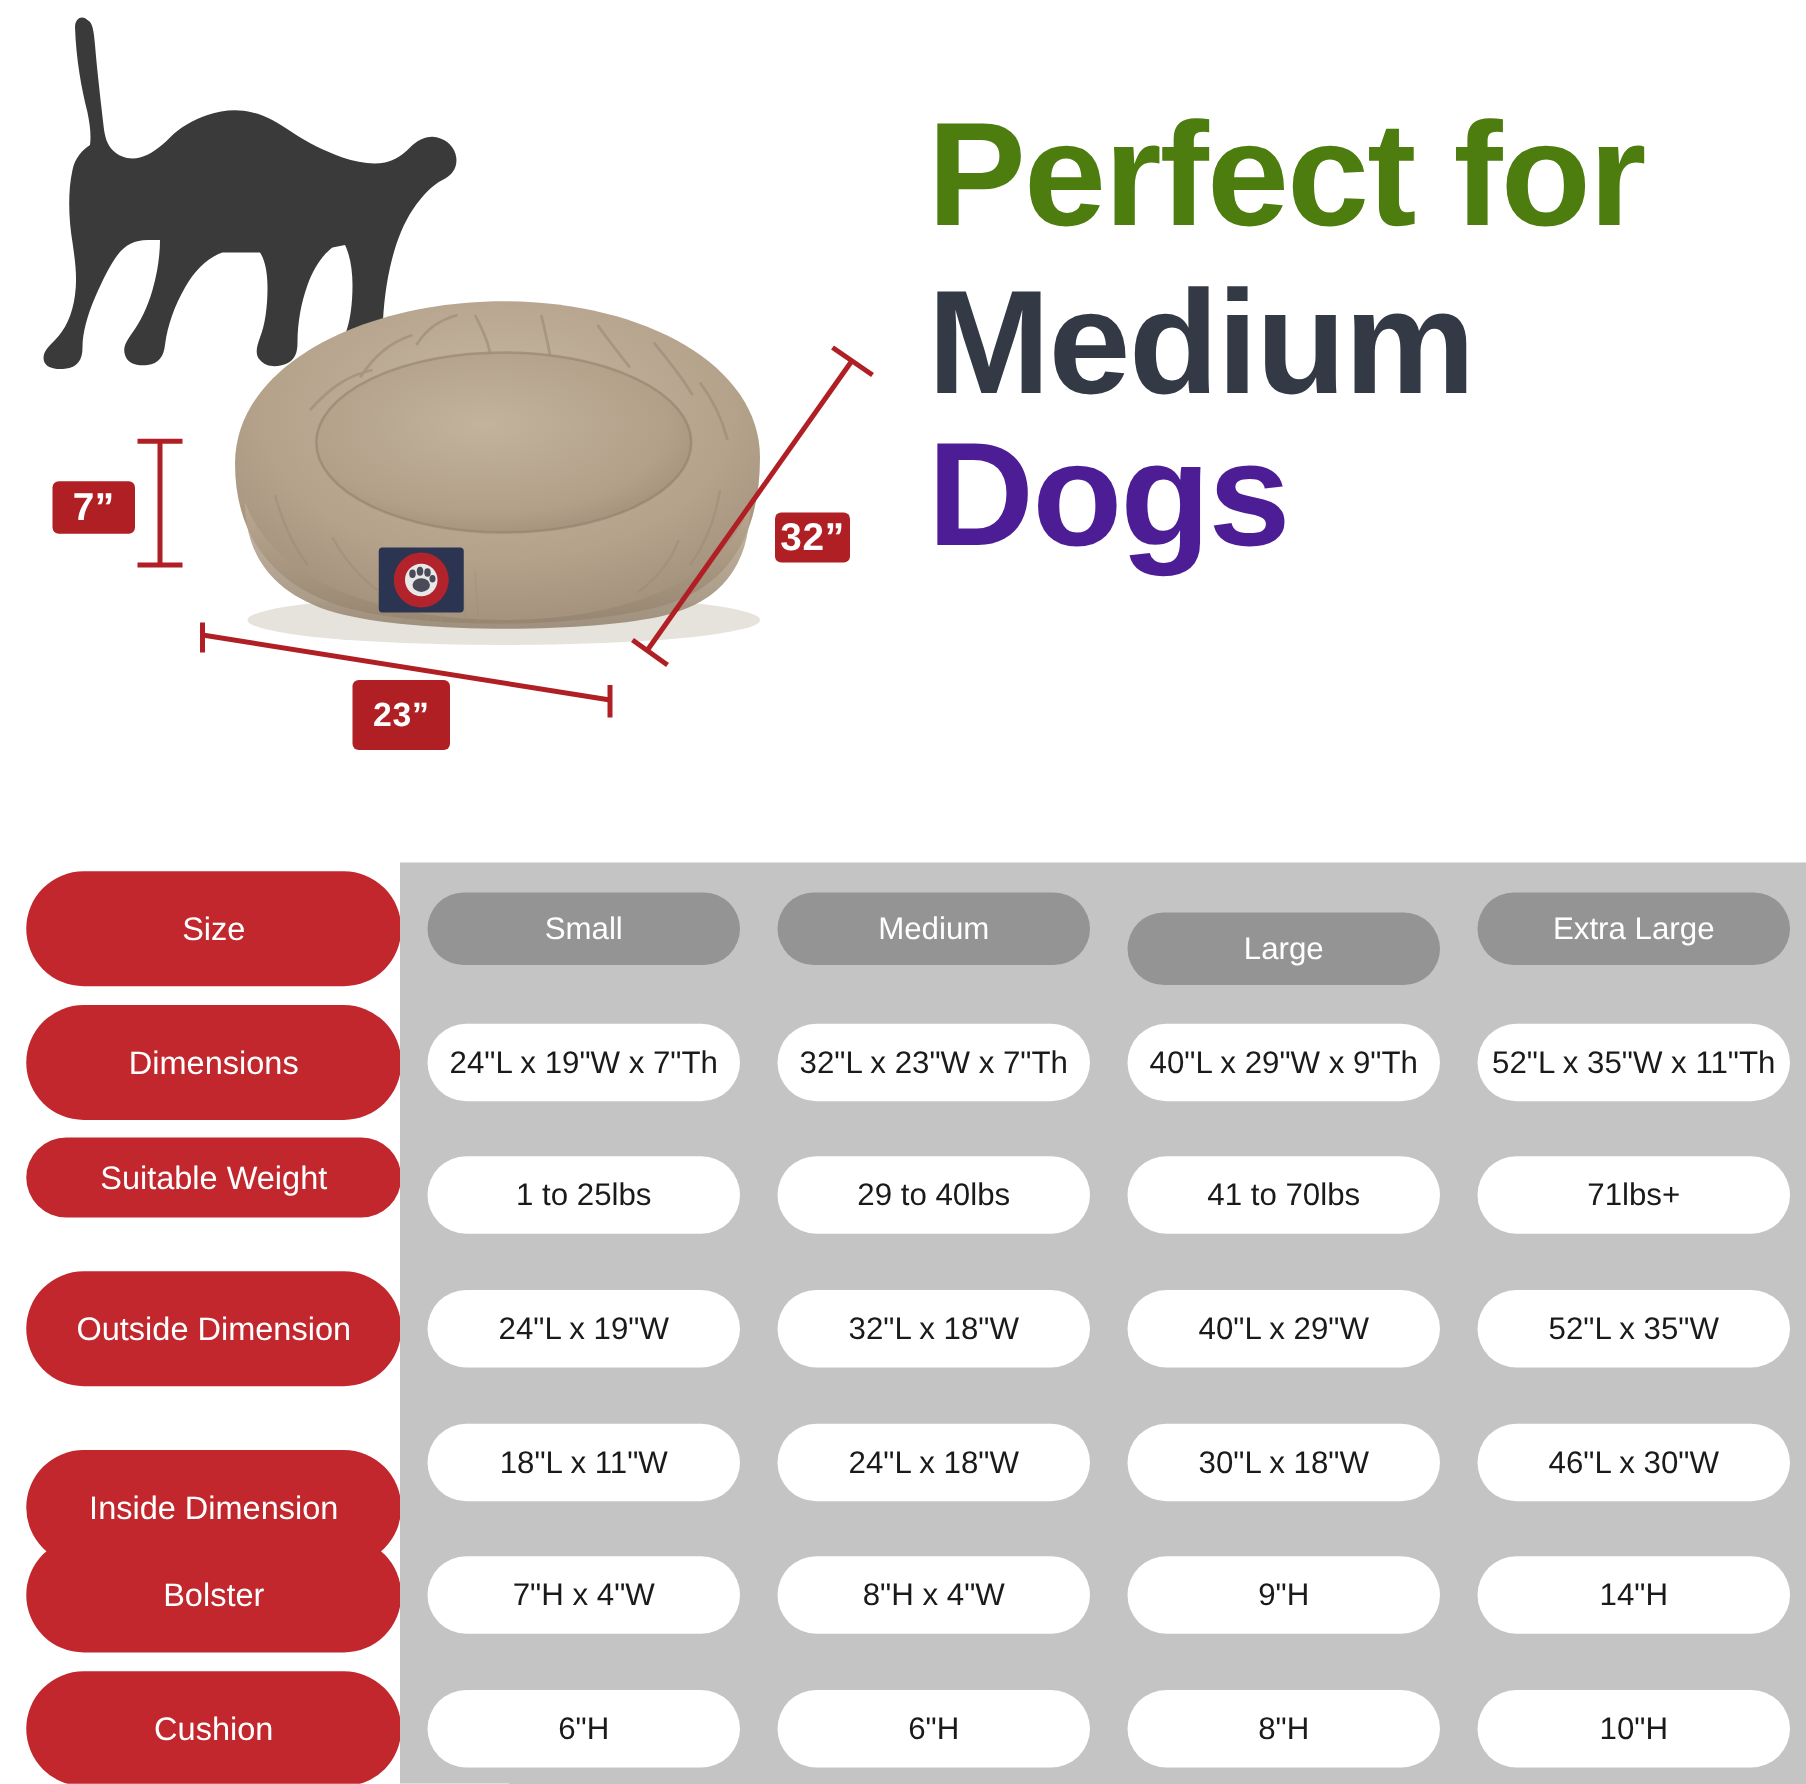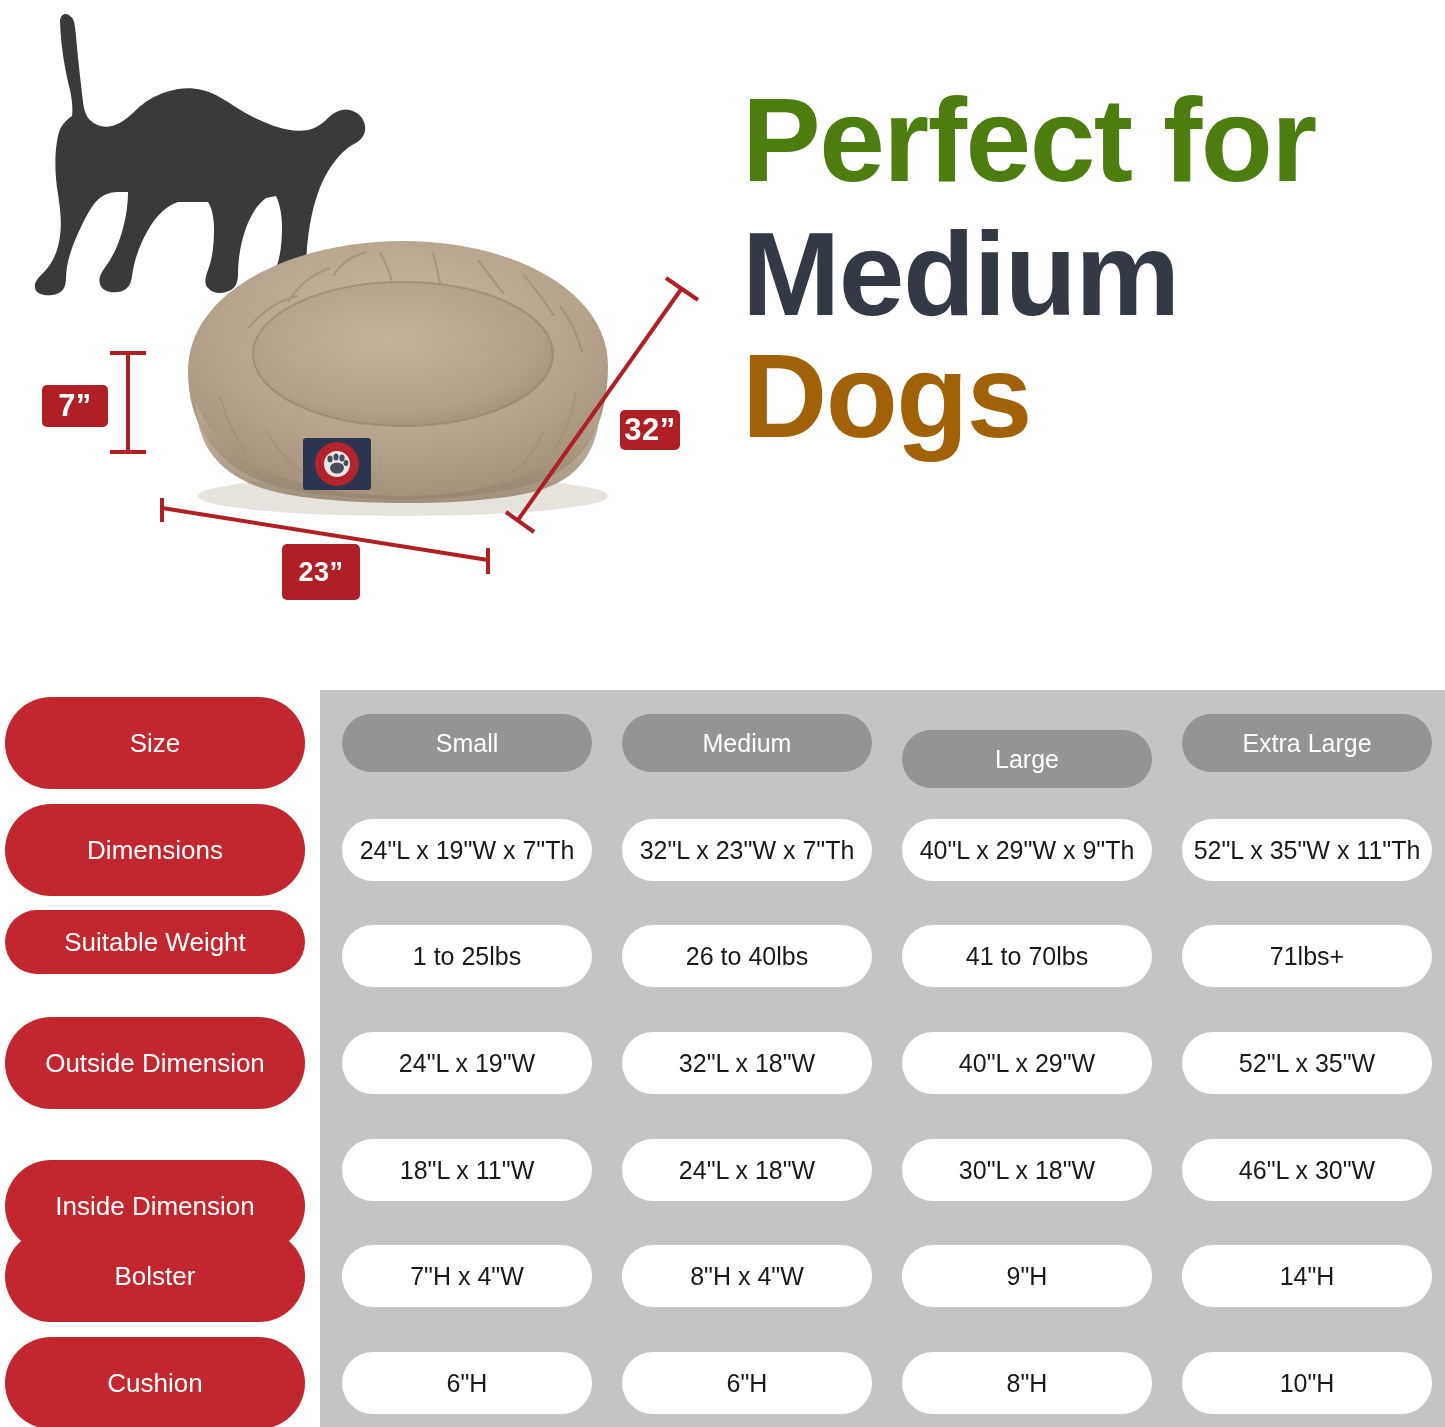--- a/index.html
+++ b/index.html
@@ -27,21 +27,21 @@
 
   .headline { position: absolute; left: 742px; top: 84px; width: 700px; }
   .headline .line {
     font-weight: bold;
     line-height: 0.95;
     letter-spacing: -1.5px;
     white-space: nowrap;
   }
   .hl-1 { font-size: 118px; color: #4d7c0f; }
   .hl-2 { font-size: 118px; color: #333a46; margin-top: 22px; }
-  .hl-3 { font-size: 118px; color: #a16207; margin-top: 10px; }
+  .hl-3 { font-size: 118px; color: #4c1d95; margin-top: 10px; }
 
   
   .dim-badge {
     position: absolute;
     background: #b01f24;
     color: #ffffff;
     font-weight: bold;
     display: flex;
     align-items: center;
     justify-content: center;
@@ -54,21 +54,21 @@
 
   .dim-lines { position: absolute; left: 0; top: 0; width: 760px; height: 680px; }
 
   
   .table-wrap { position: absolute; left: 0; top: 682px; width: 1445px; height: 745px; }
 
   .row-labels {
     position: absolute; left: 0; top: 0; width: 310px; height: 745px;
   }
   .row-label {
-    position: absolute; left: 5px; width: 300px;
+    position: absolute; left: 21px; width: 300px;
     background: #c1272d;
     color: #ffffff;
     border-radius: 48px;
     display: flex; align-items: center; justify-content: center;
     font-size: 26px;
     white-space: nowrap;
   }
 
   .panel {
     position: absolute; left: 320px; top: 8px;
@@ -238,21 +238,21 @@
     <div class="panel" id="panel">
         <div class="cell head" style="left: 22px; width: 250px; top: 24px; height: 58px;">Small</div>
         <div class="cell head" style="left: 302px; width: 250px; top: 24px; height: 58px;">Medium</div>
         <div class="cell head" style="left: 582px; width: 250px; top: 40px; height: 58px;">Large</div>
         <div class="cell head" style="left: 862px; width: 250px; top: 24px; height: 58px;">Extra Large</div>
         <div class="cell value" style="left: 22px; width: 250px; top: 129px; height: 62px;">24"L x 19"W x 7"Th</div>
         <div class="cell value" style="left: 302px; width: 250px; top: 129px; height: 62px;">32"L x 23"W x 7"Th</div>
         <div class="cell value" style="left: 582px; width: 250px; top: 129px; height: 62px;">40"L x 29"W x 9"Th</div>
         <div class="cell value" style="left: 862px; width: 250px; top: 129px; height: 62px;">52"L x 35"W x 11"Th</div>
         <div class="cell value" style="left: 22px; width: 250px; top: 235px; height: 62px;">1 to 25lbs</div>
-        <div class="cell value" style="left: 302px; width: 250px; top: 235px; height: 62px;">26 to 40lbs</div>
+        <div class="cell value" style="left: 302px; width: 250px; top: 235px; height: 62px;">29 to 40lbs</div>
         <div class="cell value" style="left: 582px; width: 250px; top: 235px; height: 62px;">41 to 70lbs</div>
         <div class="cell value" style="left: 862px; width: 250px; top: 235px; height: 62px;">71lbs+</div>
         <div class="cell value" style="left: 22px; width: 250px; top: 342px; height: 62px;">24"L x 19"W</div>
         <div class="cell value" style="left: 302px; width: 250px; top: 342px; height: 62px;">32"L x 18"W</div>
         <div class="cell value" style="left: 582px; width: 250px; top: 342px; height: 62px;">40"L x 29"W</div>
         <div class="cell value" style="left: 862px; width: 250px; top: 342px; height: 62px;">52"L x 35"W</div>
         <div class="cell value" style="left: 22px; width: 250px; top: 449px; height: 62px;">18"L x 11"W</div>
         <div class="cell value" style="left: 302px; width: 250px; top: 449px; height: 62px;">24"L x 18"W</div>
         <div class="cell value" style="left: 582px; width: 250px; top: 449px; height: 62px;">30"L x 18"W</div>
         <div class="cell value" style="left: 862px; width: 250px; top: 449px; height: 62px;">46"L x 30"W</div>

